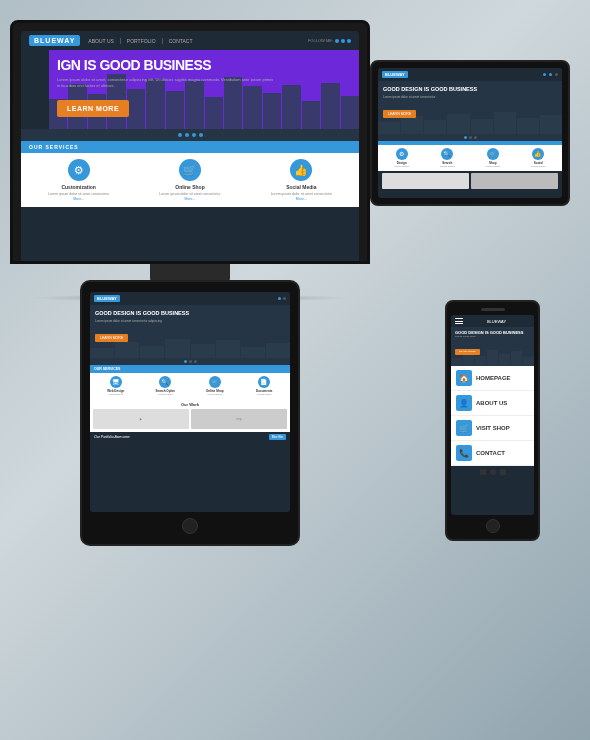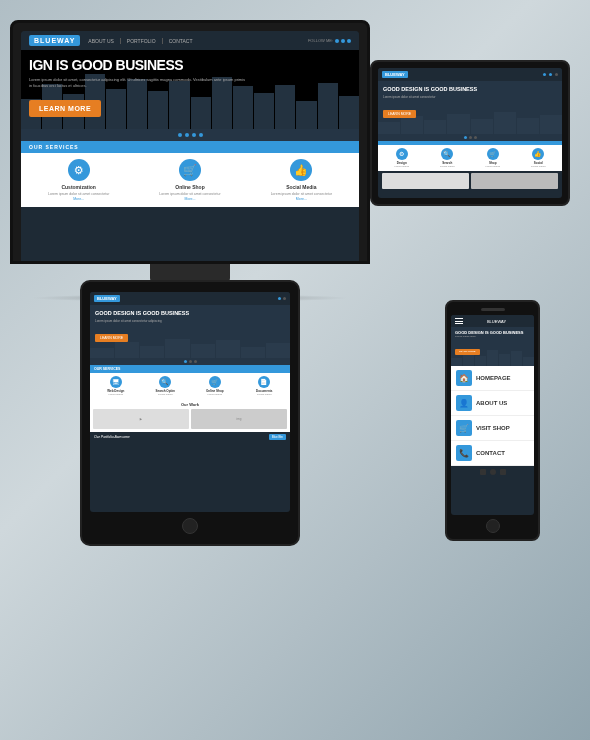--- a/index.html
+++ b/index.html
@@ -108,23 +108,24 @@
       height: 4px;
       border-radius: 50%;
       background: #555;
     }
 
     .dot.active { background: #3498db; }
 
     
     .hero {
       position: relative;
-      background: #000000;
+      background: #6d28d9;
       padding: 8px 8px 12px 8px;
       overflow: hidden;
+      margin-left: 28px;
     }
 
     
     .buildings {
       position: absolute;
       bottom: 0;
       left: 0;
       right: 0;
       height: 55px;
       display: flex;

